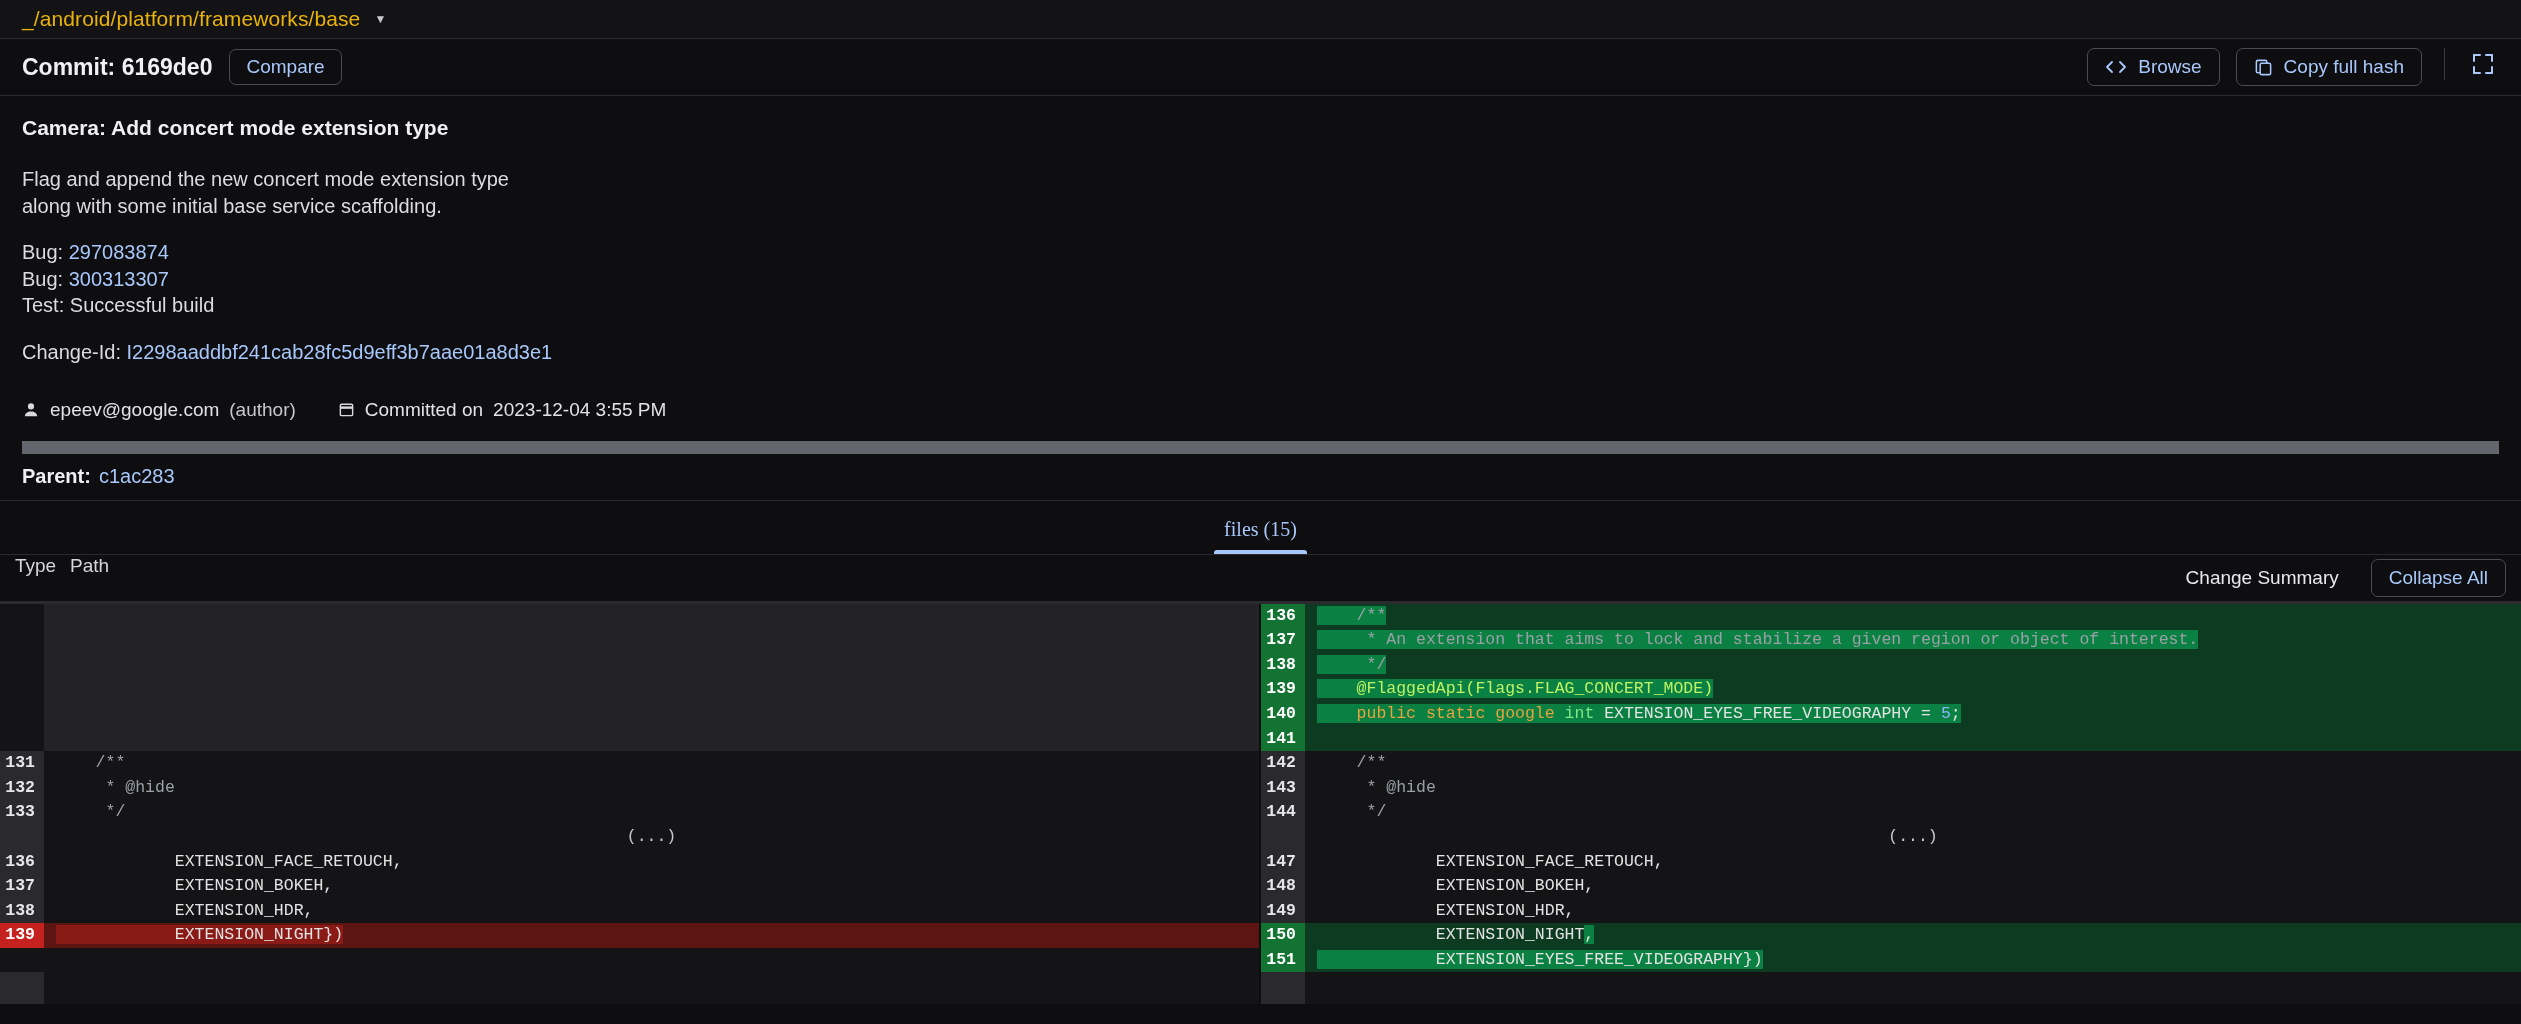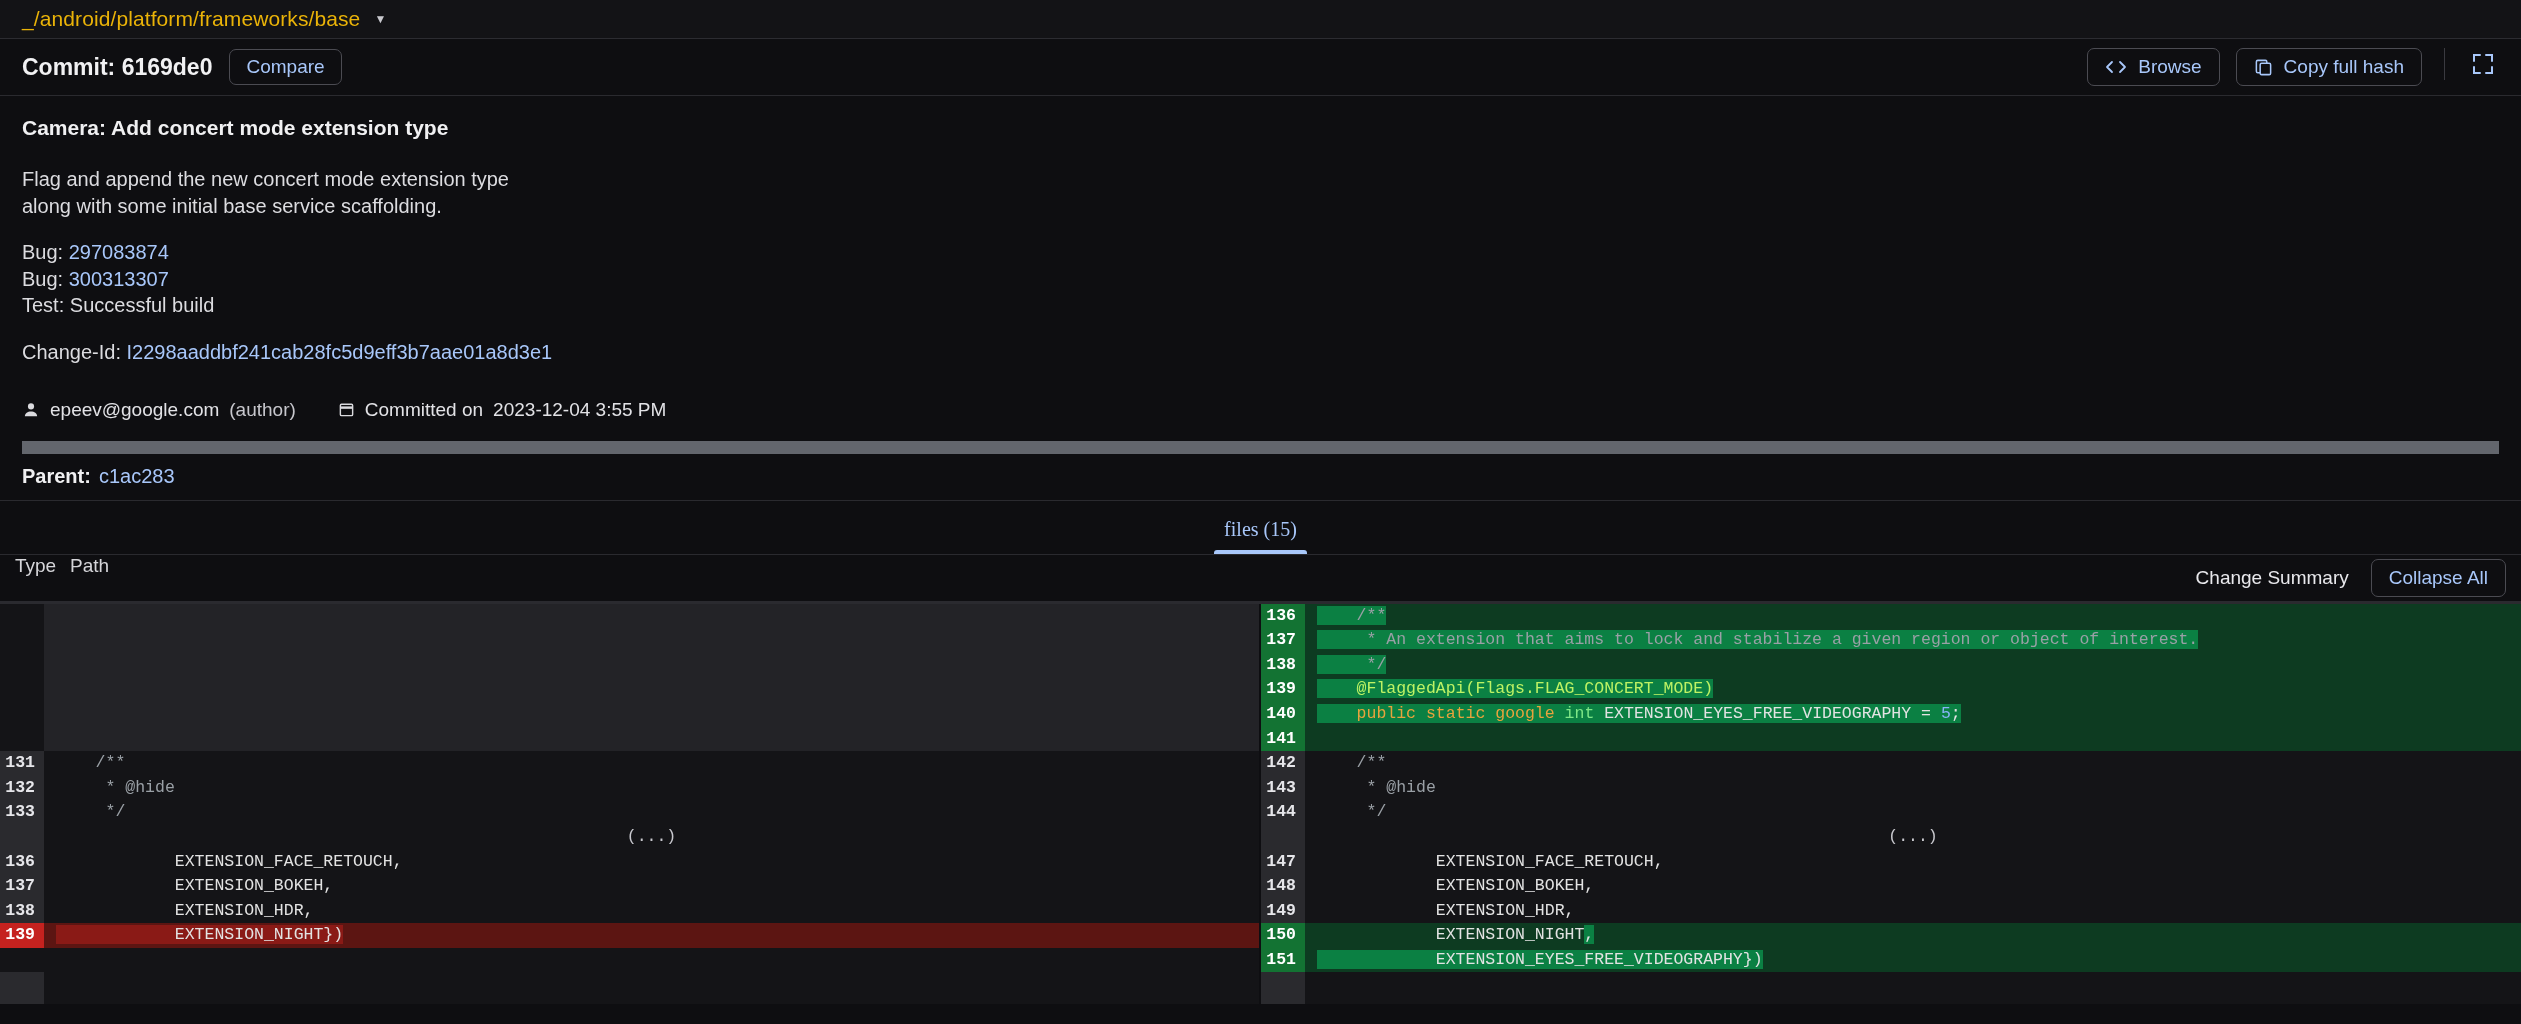--- a/index.html
+++ b/index.html
@@ -167,21 +167,21 @@
     font-size: 19px;
     color: #d6d6da;
     border-bottom: 1px solid #2a2a2f;
   }
   .col-type { width: 55px; }
   .col-path { }
   .files-head-right {
     margin-left: auto;
     display: flex;
     align-items: center;
-    gap: 22px;
+    gap: 32px;
   }
   .chg-summary { color: #e9e9ed; font-size: 19px; cursor: pointer; }
 
   
   .diff {
     display: flex;
     width: 2521px;
     height: 400px;
     background: #0e0e11;
     font-family: "Liberation Mono", monospace;

